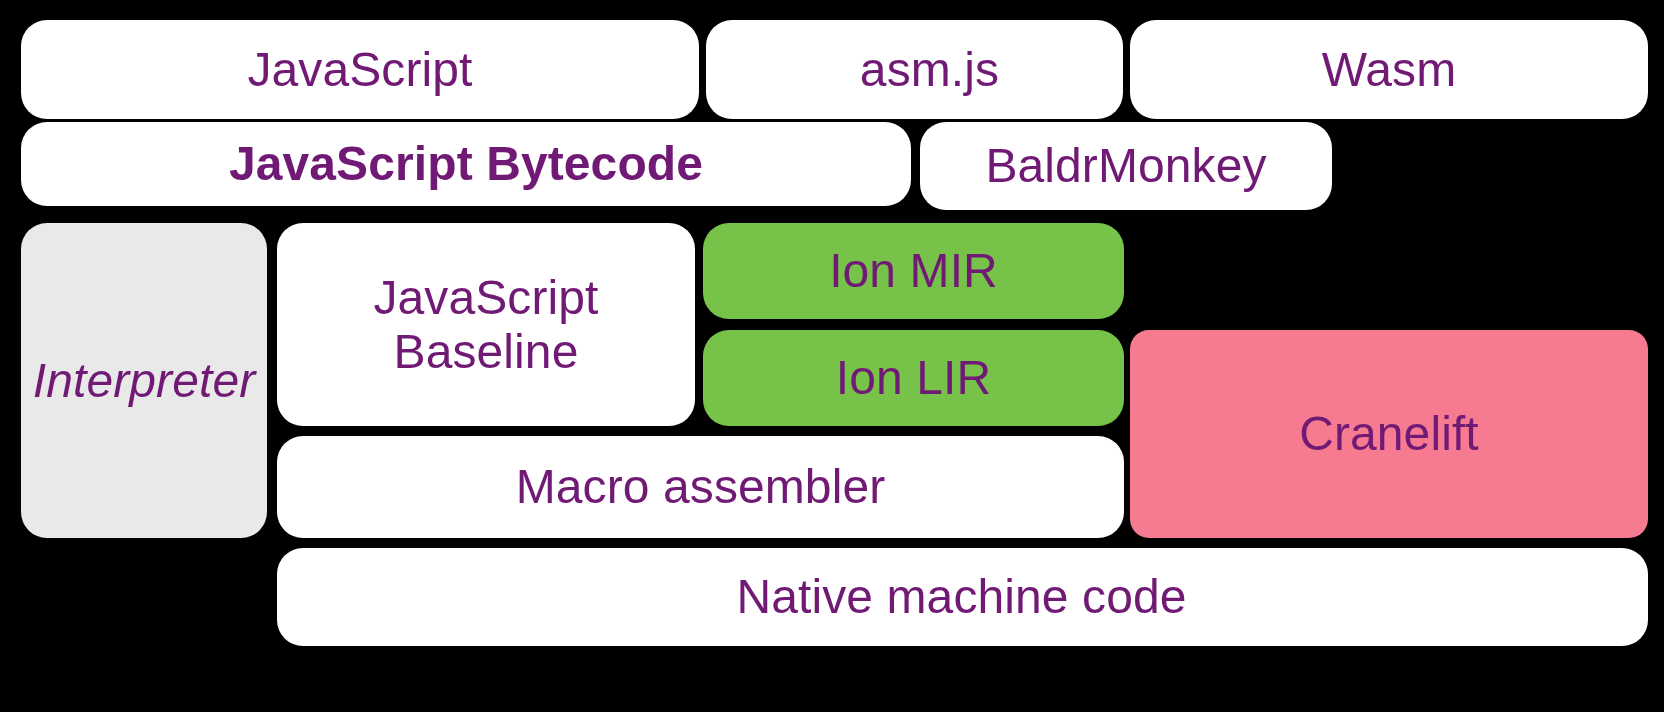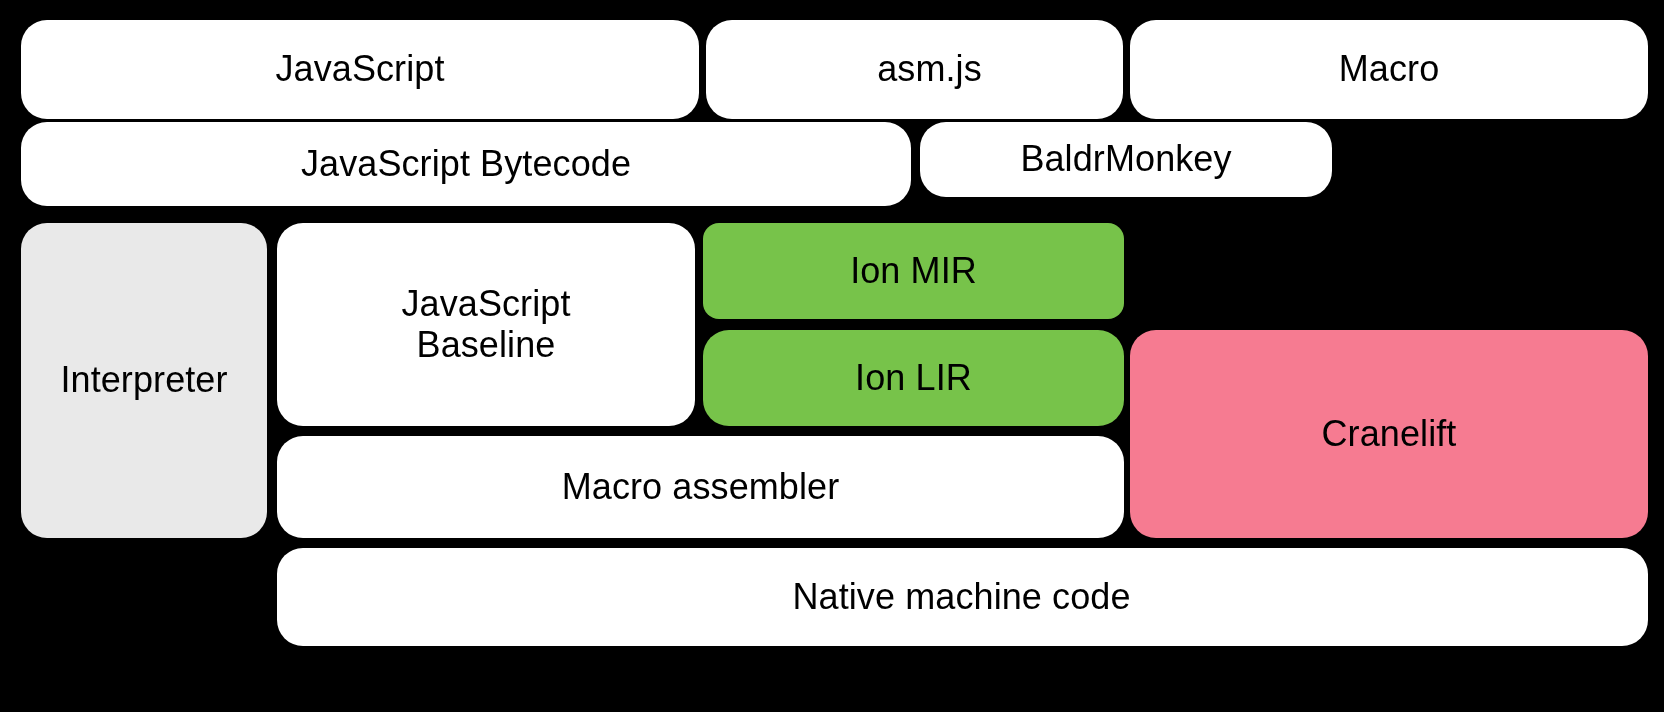--- a/index.html
+++ b/index.html
@@ -17,64 +17,64 @@
     font-family: "Liberation Sans", "DejaVu Sans", sans-serif;
   }
   .box {
     position: absolute;
     box-sizing: border-box;
     display: flex;
     align-items: center;
     justify-content: center;
     text-align: center;
     border-radius: 26px;
-    color: #000000;
-    font-size: 36px;
+    color: #701a75;
+    font-size: 48px;
     font-weight: 400;
     line-height: 1.12;
     letter-spacing: 0.1px;
     white-space: pre-line;
     padding: 2px 10px;
     user-select: none;
   }
   .fill-white { background: #ffffff; }
   .fill-gray  { background: #e9e9e9; }
   .fill-green { background: #77c34a; }
   .fill-pink  { background: #f67b91; }
 
   
   .b-javascript      { left: 21px;   top: 20px;  width: 678px; height: 99px; }
   .b-asmjs           { left: 706px;  top: 20px;  width: 417px; height: 99px; padding-left: 40px; }
   .b-wasm            { left: 1130px; top: 20px;  width: 518px; height: 99px; }
 
   
-  .b-js-bytecode     { left: 21px;   top: 122px; width: 890px; height: 84px; }
-  .b-baldrmonkey     { left: 920px;  top: 122px; width: 412px; height: 75px; }
+  .b-js-bytecode     { left: 21px;   top: 122px; width: 890px; height: 84px; font-weight: bold; }
+  .b-baldrmonkey     { left: 920px;  top: 122px; width: 412px; height: 88px; }
 
   
-  .b-interpreter     { left: 21px;   top: 223px; width: 246px; height: 315px; }
+  .b-interpreter     { left: 21px;   top: 223px; width: 246px; height: 315px; font-style: italic; }
   .b-js-baseline     { left: 277px;  top: 223px; width: 418px; height: 203px; }
-  .b-ion-mir         { left: 703px;  top: 223px; width: 421px; height: 96px; border-radius: 16px; }
+  .b-ion-mir         { left: 703px;  top: 223px; width: 421px; height: 96px; }
   .b-ion-lir         { left: 703px;  top: 330px; width: 421px; height: 96px; }
   .b-macro-assembler { left: 277px;  top: 436px; width: 847px; height: 102px; }
-  .b-cranelift       { left: 1130px; top: 330px; width: 518px; height: 208px; }
+  .b-cranelift       { left: 1130px; top: 330px; width: 518px; height: 208px; border-radius: 19px; }
 
   
   .b-native-code     { left: 277px;  top: 548px; width: 1371px; height: 98px; padding-left: 8px; }
 </style>
 </head>
 <body>
 
 <div id="stage">
 
   <div class="box fill-white b-javascript">JavaScript</div>
 
   <div class="box fill-white b-asmjs">asm.js</div>
 
-  <div class="box fill-white b-wasm">Macro</div>
+  <div class="box fill-white b-wasm">Wasm</div>
 
   <div class="box fill-white b-js-bytecode">JavaScript Bytecode</div>
 
   <div class="box fill-white b-baldrmonkey">BaldrMonkey</div>
 
   <div class="box fill-gray b-interpreter">Interpreter</div>
 
   <div class="box fill-white b-js-baseline">JavaScript
 Baseline</div>
 

